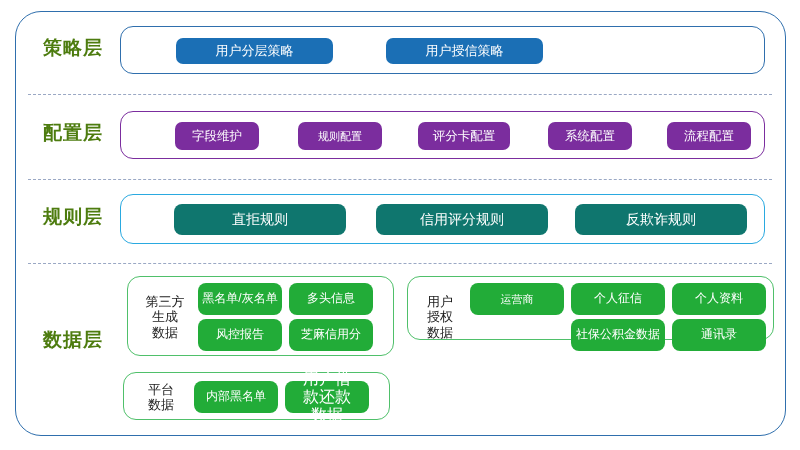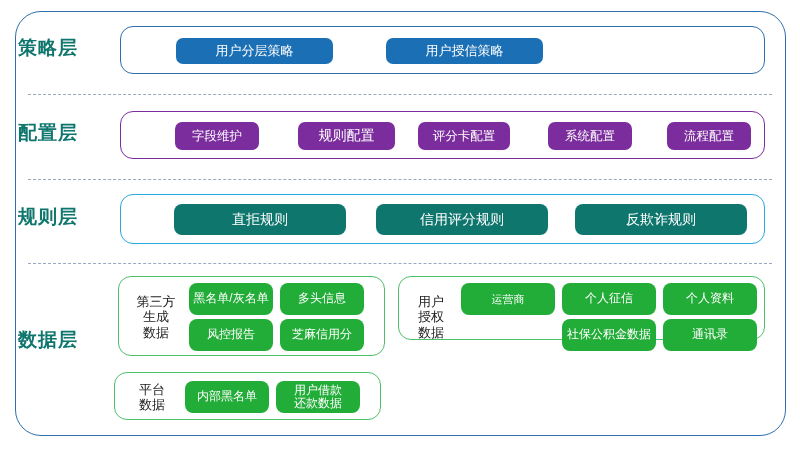--- a/index.html
+++ b/index.html
@@ -18,22 +18,23 @@
     left:15px;top:11px;
     width:771px;height:425px;
     border:1.6px solid #2f6fad;
     border-radius:26px;
     box-sizing:border-box;
     background:#fff;
   }
   .layer-label{
     position:absolute;
     width:110px;
+    text-align:center;
     font-weight:bold;
-    color:#0f766e;
+    color:#4d7c0f;
     letter-spacing:1px;
     font-size:19px;
     line-height:1;
   }
 
   
   .sep{
     position:absolute;
     left:28px;
     width:744px;
@@ -44,21 +45,21 @@
   
   .group{
     position:absolute;
     box-sizing:border-box;
     background:#ffffff;
     border-radius:13px;
   }
   .group.blue{border:1.4px solid #2f6fad;}
   .group.purple{border:1.4px solid #7b2d9e;}
   .group.cyan{border:1.4px solid #2aa9e0;}
-  .group.green{border:1.4px solid #4fc06a;}
+  .group.green{border:1.4px solid #4fc06a;margin-left:9px;}
 
   
   .chip{
     position:absolute;
     box-sizing:border-box;
     display:flex;
     align-items:center;
     justify-content:center;
     text-align:center;
     color:#ffffff;
@@ -97,21 +98,21 @@
     <div class="chip blue" style="left:55px;top:11px;width:157px;height:26px;font-size:13px;">用户分层策略</div>
     <div class="chip blue" style="left:265px;top:11px;width:157px;height:26px;font-size:13px;">用户授信策略</div>
   </div>
 
   <div class="sep" style="top:94px;"></div>
 
   <div class="layer-label" style="left:18px;top:123px;">配置层</div>
 
   <div class="group purple" style="left:120px;top:111px;width:645px;height:48px;">
     <div class="chip purple" style="left:54px;top:10px;width:84px;height:28px;font-size:12.5px;">字段维护</div>
-    <div class="chip purple" style="left:177px;top:10px;width:97px;height:28px;font-size:14px;">规则配置</div>
+    <div class="chip purple" style="left:177px;top:10px;width:84px;height:28px;font-size:11px;">规则配置</div>
     <div class="chip purple" style="left:297px;top:10px;width:92px;height:28px;font-size:12.5px;">评分卡配置</div>
     <div class="chip purple" style="left:427px;top:10px;width:84px;height:28px;font-size:12.5px;">系统配置</div>
     <div class="chip purple" style="left:546px;top:10px;width:84px;height:28px;font-size:12.5px;">流程配置</div>
   </div>
 
   <div class="sep" style="top:179px;"></div>
 
   <div class="layer-label" style="left:18px;top:207px;">规则层</div>
 
   <div class="group cyan" style="left:120px;top:194px;width:645px;height:50px;">
@@ -148,16 +149,16 @@
     <div class="chip green" style="left:163px;top:42px;width:94px;height:32px;font-size:12px;padding:0 4px;">社保公积金数据</div>
     <div class="chip green" style="left:264px;top:42px;width:94px;height:32px;font-size:12px;padding:0 4px;">通讯录</div>
   </div>
 
   <div class="group green" style="left:114px;top:372px;width:267px;height:48px;">
     <div class="sub-label" style="left:8px;top:7px;width:58px;height:34px;">
       <span>平台</span>
       <span>数据</span>
     </div>
     <div class="chip green" style="left:70px;top:8px;width:84px;height:32px;font-size:12px;padding:0 4px;">内部黑名单</div>
-    <div class="chip green" style="left:161px;top:8px;width:84px;height:32px;font-size:12px;padding:0 16px;">用户借款还款数据</div>
+    <div class="chip green" style="left:161px;top:8px;width:84px;height:32px;font-size:16px;padding:0 16px;">用户借款还款数据</div>
   </div>
 
 </div>
 
 </body></html>

